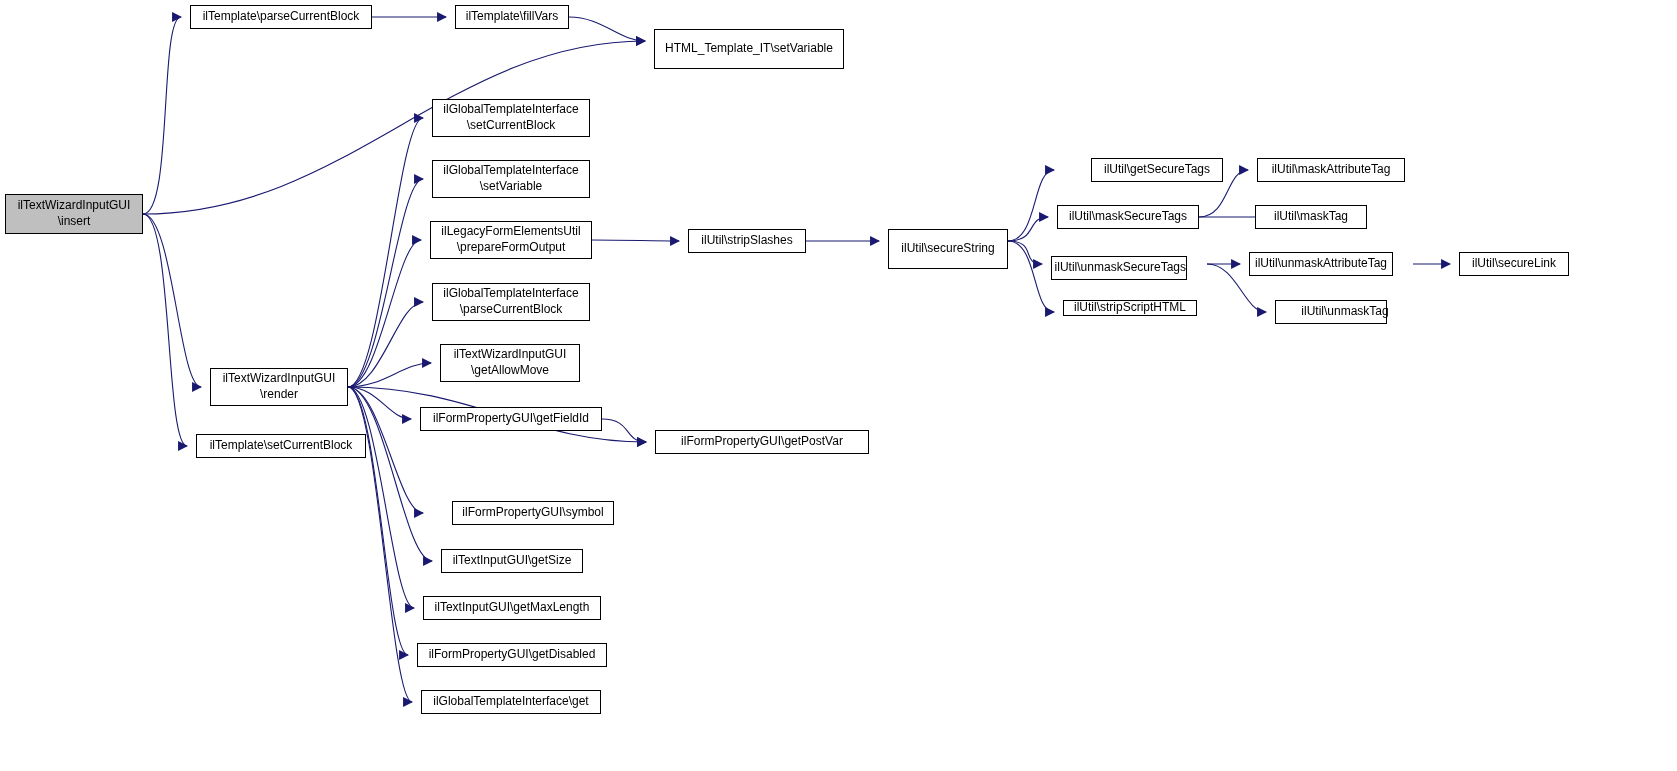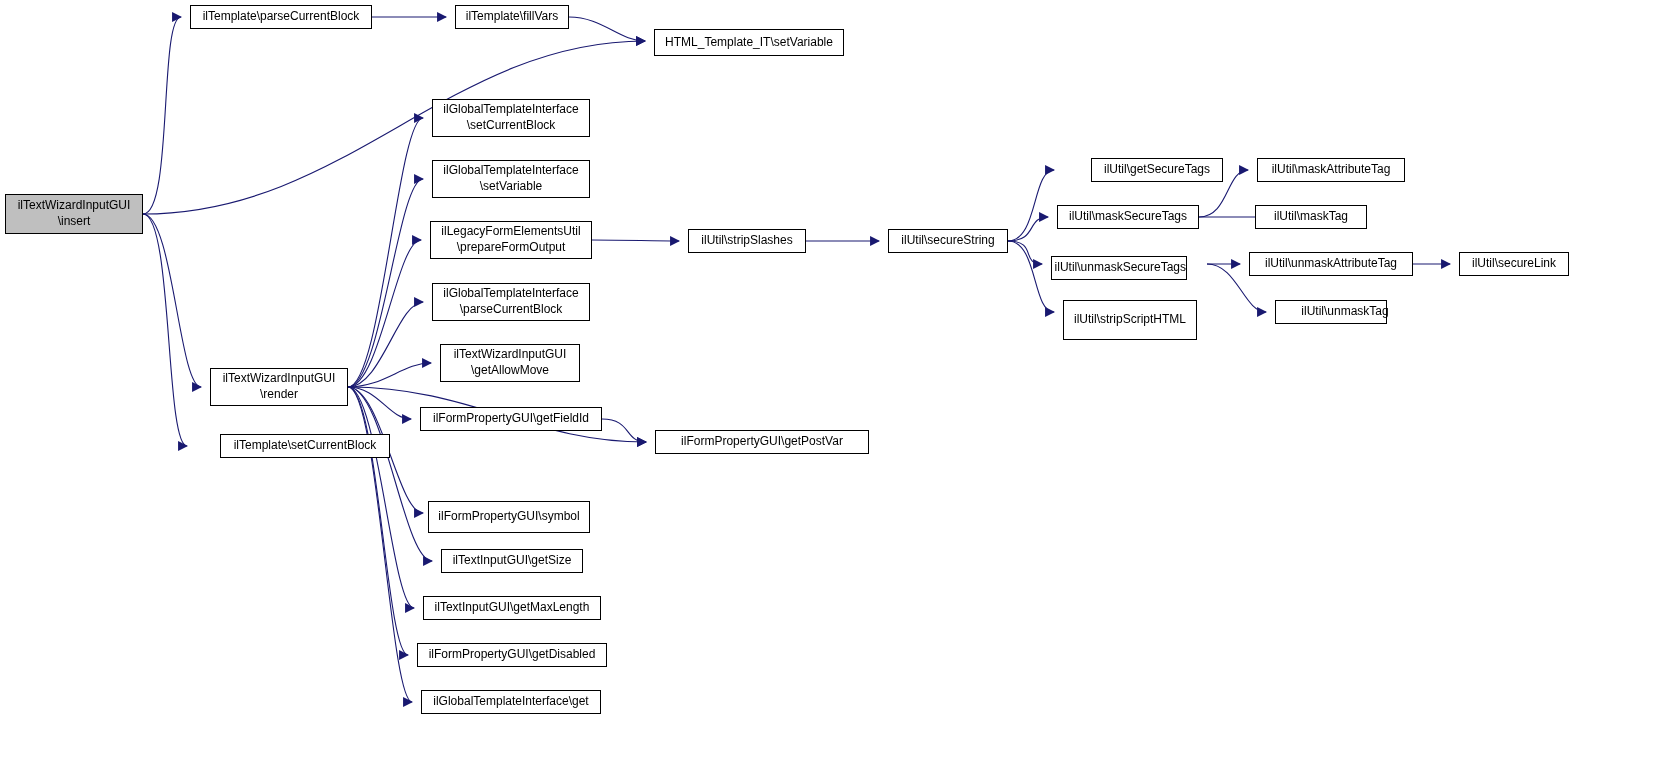--- a/index.html
+++ b/index.html
@@ -73,21 +73,21 @@
     <div class="node hl" style="left: 5px; top: 194px; width: 138px; height: 40px;">
       <span>ilTextWizardInputGUI</span>
       <span>\insert</span>
     </div>
     <div class="node" style="left: 190px; top: 5px; width: 182px; height: 24px;">
       <span>ilTemplate\parseCurrentBlock</span>
     </div>
     <div class="node" style="left: 455px; top: 5px; width: 114px; height: 24px;">
       <span>ilTemplate\fillVars</span>
     </div>
-    <div class="node" style="left: 654px; top: 29px; width: 190px; height: 27px;">
+    <div class="node" style="left: 654px; top: 29px; width: 190px; height: 40px;">
       <span>HTML_Template_IT\setVariable</span>
     </div>
     <div class="node" style="left: 432px; top: 99px; width: 158px; height: 38px;">
       <span>ilGlobalTemplateInterface</span>
       <span>\setCurrentBlock</span>
     </div>
     <div class="node" style="left: 432px; top: 160px; width: 158px; height: 38px;">
       <span>ilGlobalTemplateInterface</span>
       <span>\setVariable</span>
     </div>
@@ -106,63 +106,63 @@
     <div class="node" style="left: 420px; top: 407px; width: 182px; height: 24px;">
       <span>ilFormPropertyGUI\getFieldId</span>
     </div>
     <div class="node" style="left: 655px; top: 430px; width: 214px; height: 24px;">
       <span>ilFormPropertyGUI\getPostVar</span>
     </div>
     <div class="node" style="left: 210px; top: 368px; width: 138px; height: 38px;">
       <span>ilTextWizardInputGUI</span>
       <span>\render</span>
     </div>
-    <div class="node" style="left: 196px; top: 434px; width: 170px; height: 24px; margin-left: 24px;">
+    <div class="node" style="left: 196px; top: 434px; width: 170px; height: 24px;">
       <span>ilTemplate\setCurrentBlock</span>
     </div>
-    <div class="node" style="left: 428px; top: 501px; width: 162px; height: 32px; text-align: right;">
+    <div class="node" style="left: 452px; top: 501px; width: 162px; height: 24px; text-align: right;">
       <span>ilFormPropertyGUI\symbol</span>
     </div>
     <div class="node" style="left: 441px; top: 549px; width: 142px; height: 24px;">
       <span>ilTextInputGUI\getSize</span>
     </div>
     <div class="node" style="left: 423px; top: 596px; width: 178px; height: 24px;">
       <span>ilTextInputGUI\getMaxLength</span>
     </div>
     <div class="node" style="left: 417px; top: 643px; width: 190px; height: 24px;">
       <span>ilFormPropertyGUI\getDisabled</span>
     </div>
     <div class="node" style="left: 421px; top: 690px; width: 180px; height: 24px;">
       <span>ilGlobalTemplateInterface\get</span>
     </div>
     <div class="node" style="left: 688px; top: 229px; width: 118px; height: 24px;">
       <span>ilUtil\stripSlashes</span>
     </div>
-    <div class="node" style="left: 888px; top: 229px; width: 120px; height: 24px;">
+    <div class="node" style="left: 888px; top: 229px; width: 120px; height: 40px;">
       <span>ilUtil\secureString</span>
     </div>
     <div class="node" style="left: 1063px; top: 158px; width: 132px; height: 24px; margin-left: 28px;">
       <span>ilUtil\getSecureTags</span>
     </div>
     <div class="node" style="left: 1057px; top: 205px; width: 142px; height: 24px;">
       <span>ilUtil\maskSecureTags</span>
     </div>
     <div class="node" style="left: 1051px; top: 256px; width: 136px; height: 24px; align-items: flex-end;">
       <span>ilUtil\unmaskSecureTags</span>
     </div>
-    <div class="node" style="left: 1063px; top: 300px; width: 134px; height: 40px;">
+    <div class="node" style="left: 1063px; top: 300px; width: 134px; height: 16px;">
       <span>ilUtil\stripScriptHTML</span>
     </div>
     <div class="node" style="left: 1257px; top: 158px; width: 148px; height: 24px;">
       <span>ilUtil\maskAttributeTag</span>
     </div>
     <div class="node" style="left: 1255px; top: 205px; width: 112px; height: 24px;">
       <span>ilUtil\maskTag</span>
     </div>
-    <div class="node" style="left: 1249px; top: 252px; width: 164px; height: 24px;">
+    <div class="node" style="left: 1249px; top: 252px; width: 144px; height: 24px;">
       <span>ilUtil\unmaskAttributeTag</span>
     </div>
     <div class="node" style="left: 1275px; top: 300px; width: 112px; height: 24px; padding-left: 28px;">
       <span>ilUtil\unmaskTag</span>
     </div>
     <div class="node" style="left: 1459px; top: 252px; width: 110px; height: 24px;">
       <span>ilUtil\secureLink</span>
     </div>
   </div>
 

